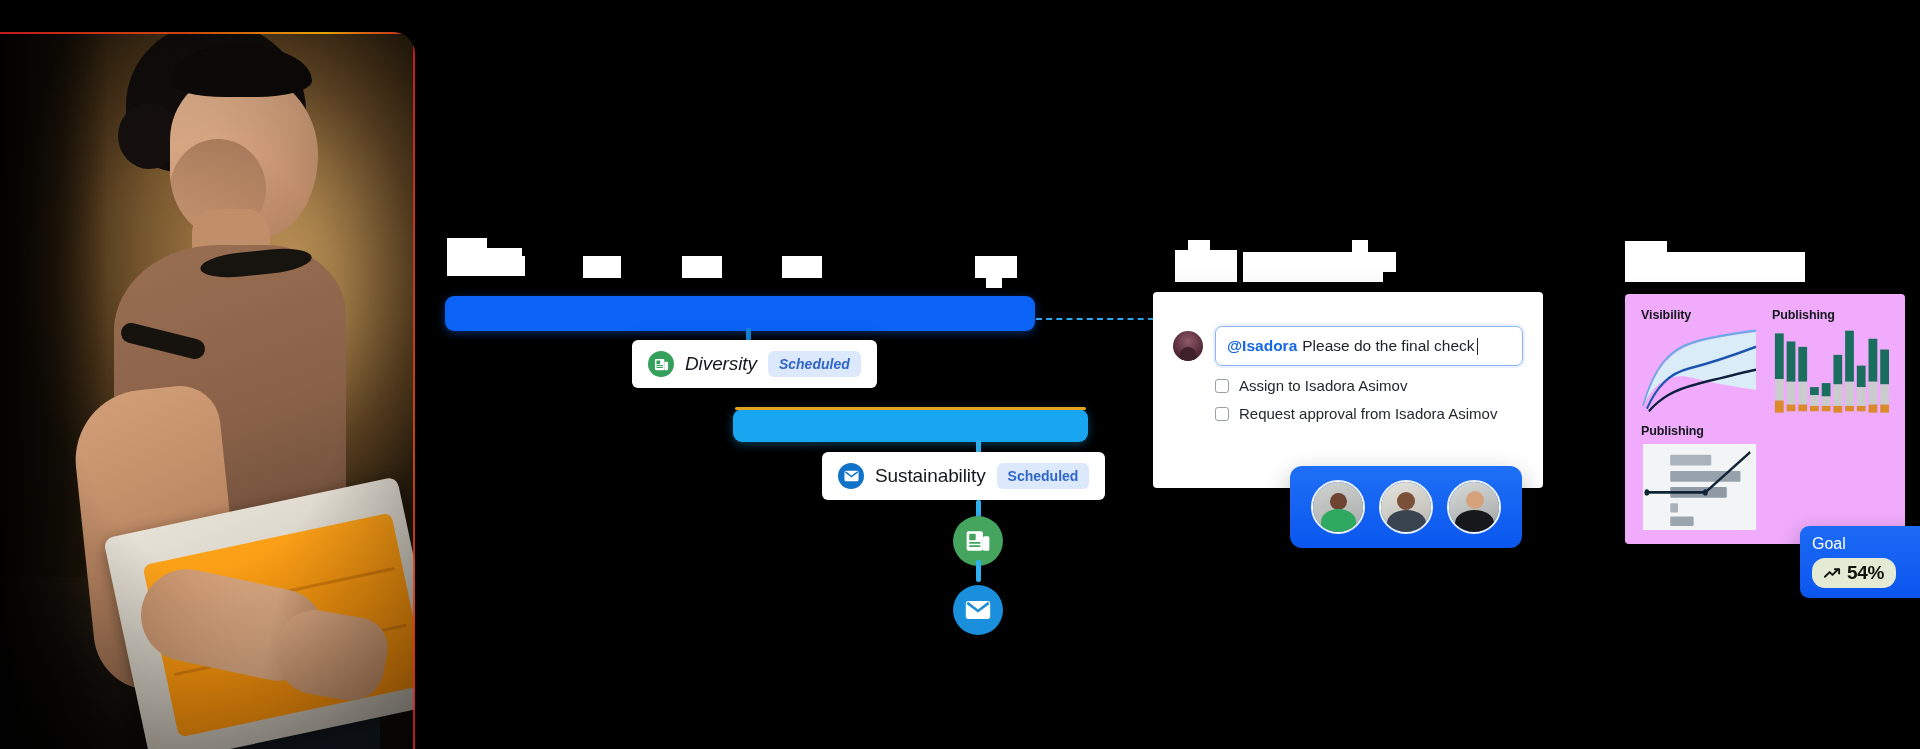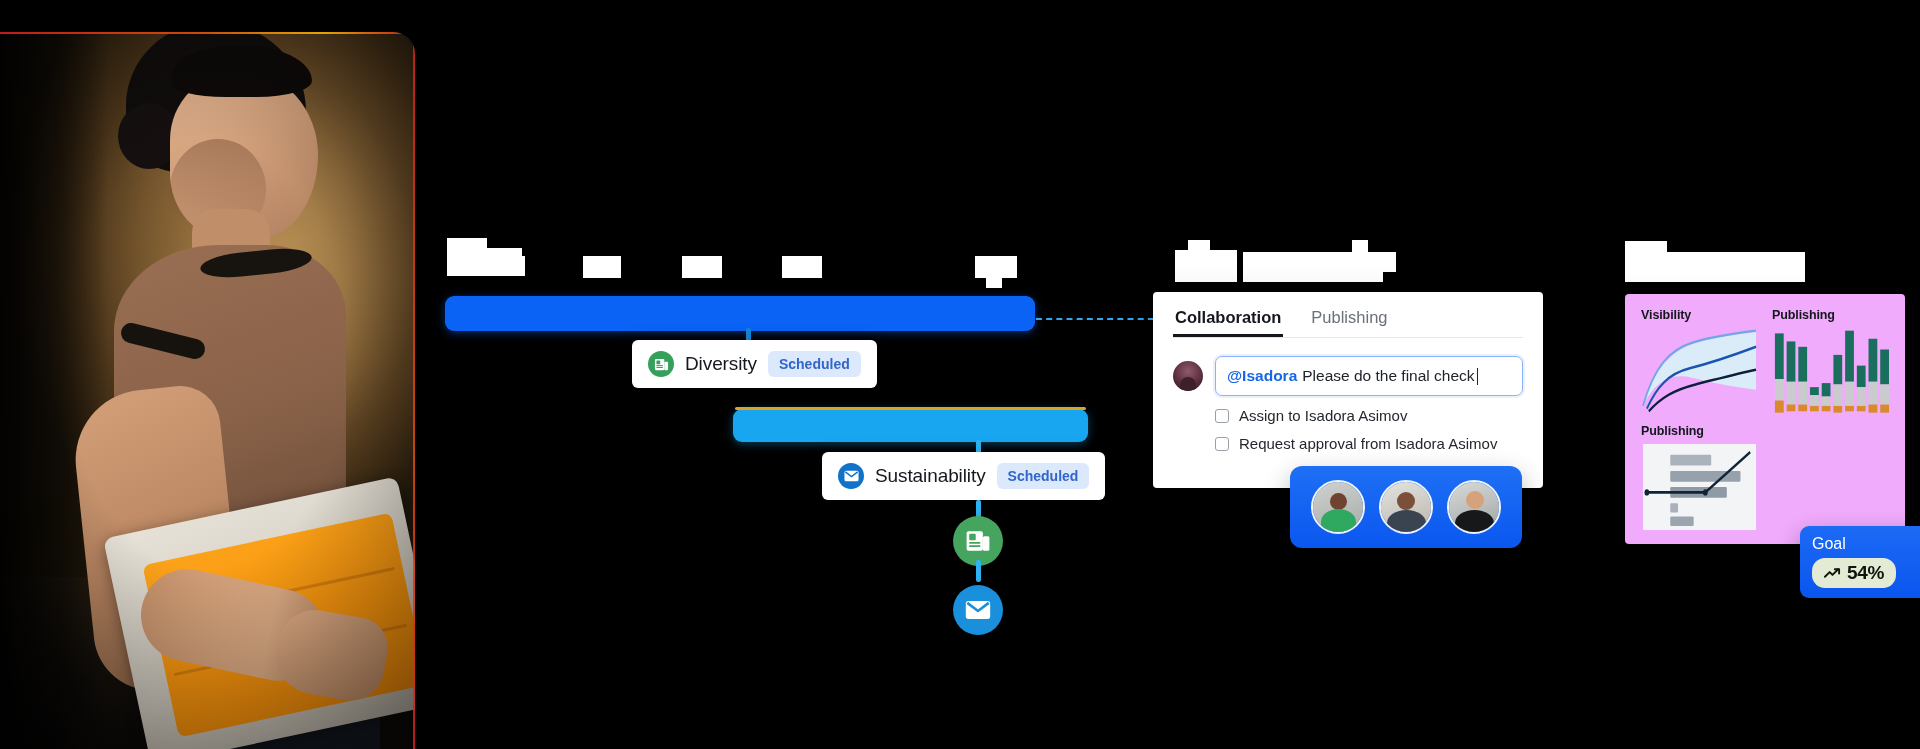--- a/index.html
+++ b/index.html
@@ -344,21 +344,21 @@
     <div class="redact" style="left:1625px; top:241px; width:42px; height:14px;"></div>
     <div class="redact" style="left:1625px; top:252px; width:180px; height:30px;"></div>
   </div>
 
   <div class="bar bar-primary" style="left:445px; top:296px; width:590px; height:35px;"></div>
 
   <div class="dashed-line" style="left:1036px; top:318px; width:128px;"></div>
 
   <div class="connector" style="left:746px; top:328px; height:22px;"></div>
 
-  <div class="chip-card" style="left:632px; top:340px;">
+  <div class="chip-card" style="left:632px; top:340px;font-style:italic;">
     <span class="ico green">
       <svg width="15" height="15" viewBox="0 0 16 16" aria-hidden="true">
         <rect x="1" y="2" width="10" height="12" rx="1.2" fill="#ffffff"></rect>
         <rect x="11" y="5" width="4" height="9" rx="1" fill="#ffffff"></rect>
         <rect x="2.6" y="3.6" width="4" height="4" rx=".5" fill="#35a05c"></rect>
         <rect x="2.6" y="8.6" width="6.8" height="1.1" fill="#35a05c"></rect>
         <rect x="2.6" y="10.6" width="6.8" height="1.1" fill="#35a05c"></rect>
       </svg>
     </span>
     <span class="label">Diversity</span>
@@ -395,24 +395,20 @@
   <div class="connector light" style="left:976px; top:560px; height:22px;"></div>
 
   <div class="round-ico blue" style="left:953px; top:585px;">
     <svg width="26" height="20" viewBox="0 0 16 12" aria-hidden="true">
       <rect x="0.5" y="0.5" width="15" height="11" rx="1.6" fill="#ffffff"></rect>
       <path d="M1.4 1.6 L8 6.6 L14.6 1.6" stroke="#1a8fdc" stroke-width="1.6" fill="none"></path>
     </svg>
   </div>
 
   <div class="collab">
-    <div class="tabs">
-      <div class="tab active">Collaboration</div>
-      <div class="tab">Publishing</div>
-    </div>
 
     <div class="collab-row">
       <div class="avatar-sm"></div>
       <div class="mention-box" title="Write a comment">
         <span class="mention">@Isadora</span>
         <span>Please do the final check</span>
         <span class="caret"></span>
       </div>
     </div>
 

